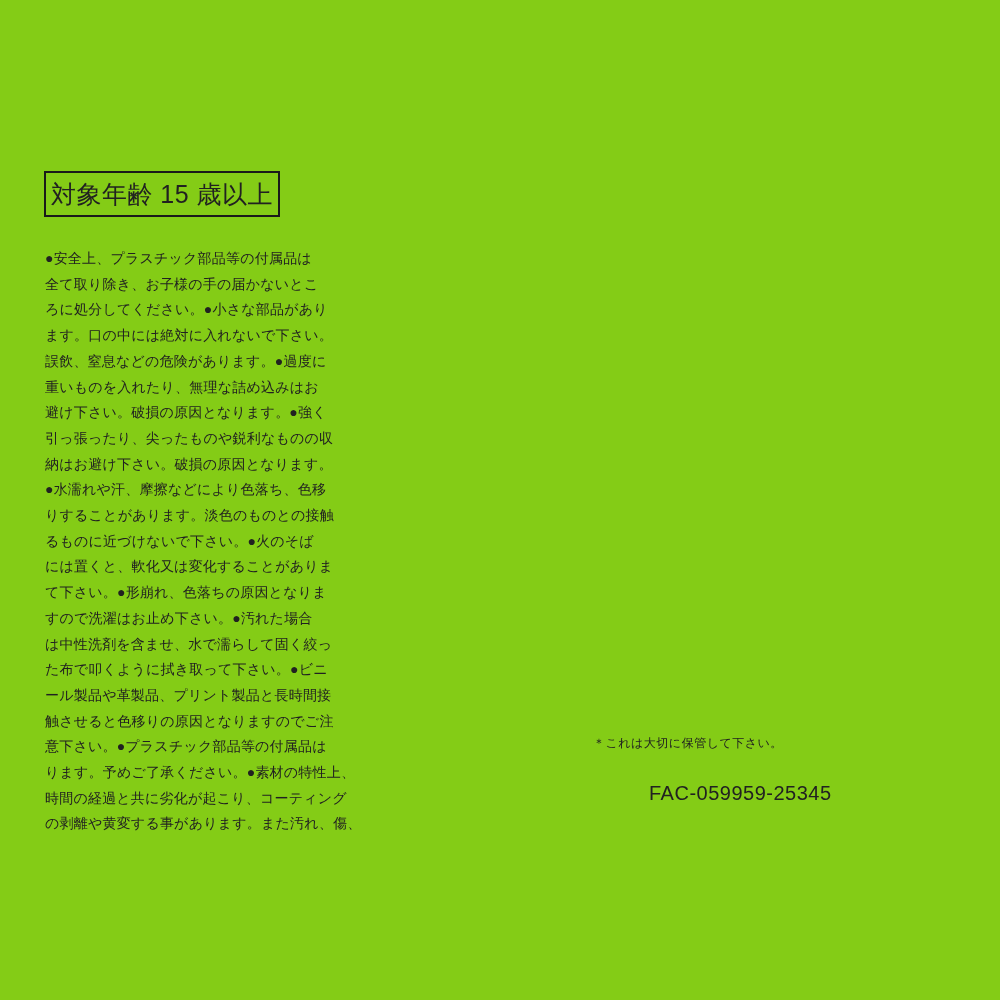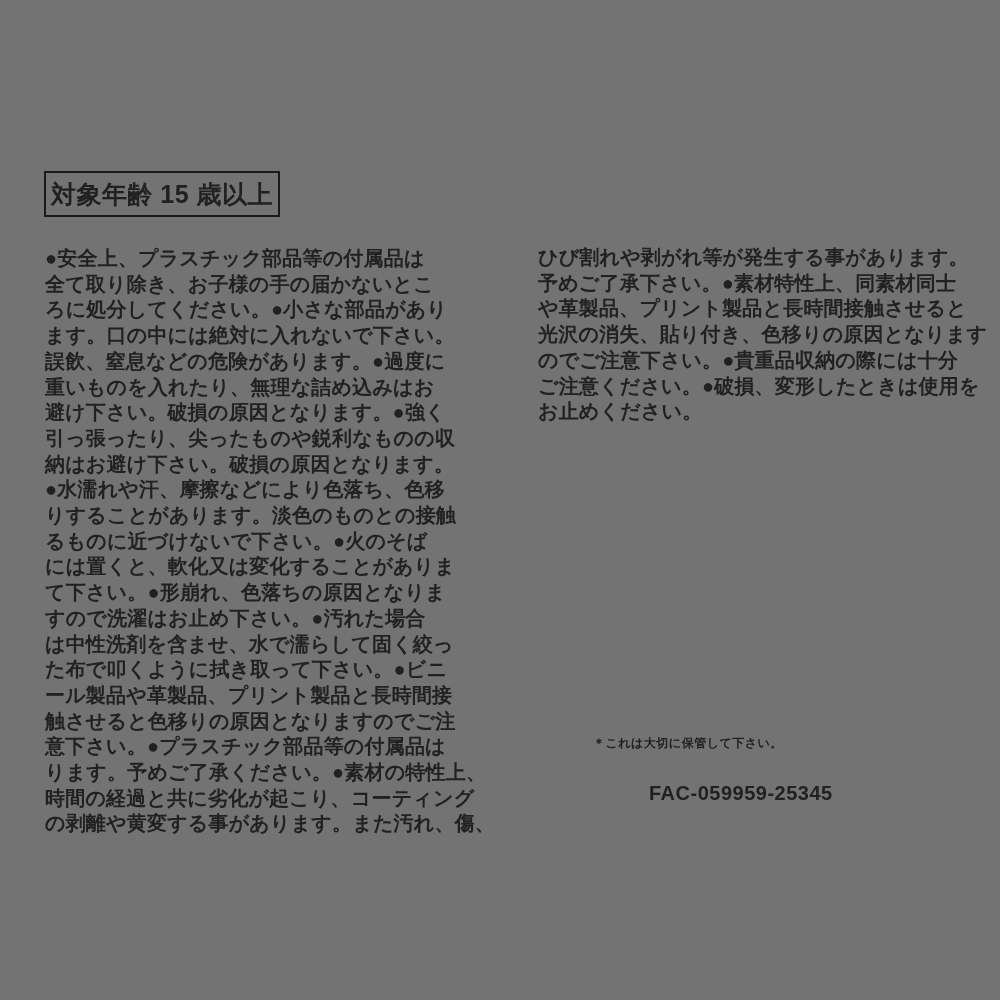--- a/index.html
+++ b/index.html
@@ -4,44 +4,43 @@
 <style>
   html, body {
     margin: 0;
     padding: 0;
     background: #ffffff;
   }
   .page {
     position: relative;
     width: 1000px;
     height: 1000px;
-    background: #737373;
+    background: #84cc16;
     color: #212121;
     font-family: "Liberation Sans", sans-serif;
     overflow: hidden;
-    font-weight: bold;
   }
   .age-box {
     position: absolute;
     left: 44px;
     top: 171px;
     width: 236px;
     height: 46px;
     box-sizing: border-box;
     border: 2.5px solid #1a1a1a;
     display: flex;
     align-items: center;
     justify-content: center;
     font-size: 25px;
     letter-spacing: 0.5px;
     white-space: nowrap;
   }
   .col {
     position: absolute;
-    font-size: 20px;
+    font-size: 14px;
     line-height: 25.7px;
     letter-spacing: 0.2px;
   }
   .col-left {
     left: 45px;
     top: 246px;
     width: 432px;
   }
   .col-right {
     left: 538px;
@@ -96,27 +95,18 @@
       <div class="text-line">は中性洗剤を含ませ、水で濡らして固く絞っ</div>
       <div class="text-line">た布で叩くように拭き取って下さい。●ビニ</div>
       <div class="text-line">ール製品や革製品、プリント製品と長時間接</div>
       <div class="text-line">触させると色移りの原因となりますのでご注</div>
       <div class="text-line">意下さい。●プラスチック部品等の付属品は</div>
       <div class="text-line">ります。予めご了承ください。●素材の特性上、</div>
       <div class="text-line">時間の経過と共に劣化が起こり、コーティング</div>
       <div class="text-line">の剥離や黄変する事があります。また汚れ、傷、</div>
     </div>
 
-  <div class="col col-right">
-      <div class="text-line">ひび割れや剥がれ等が発生する事があります。</div>
-      <div class="text-line">予めご了承下さい。●素材特性上、同素材同士</div>
-      <div class="text-line">や革製品、プリント製品と長時間接触させると</div>
-      <div class="text-line">光沢の消失、貼り付き、色移りの原因となります</div>
-      <div class="text-line">のでご注意下さい。●貴重品収納の際には十分</div>
-      <div class="text-line">ご注意ください。●破損、変形したときは使用を</div>
-      <div class="text-line">お止めください。</div>
-    </div>
 
   <div class="note">＊これは大切に保管して下さい。</div>
 
   <div class="fac-code">FAC-059959-25345</div>
 
 </div>
 
 </body></html>

